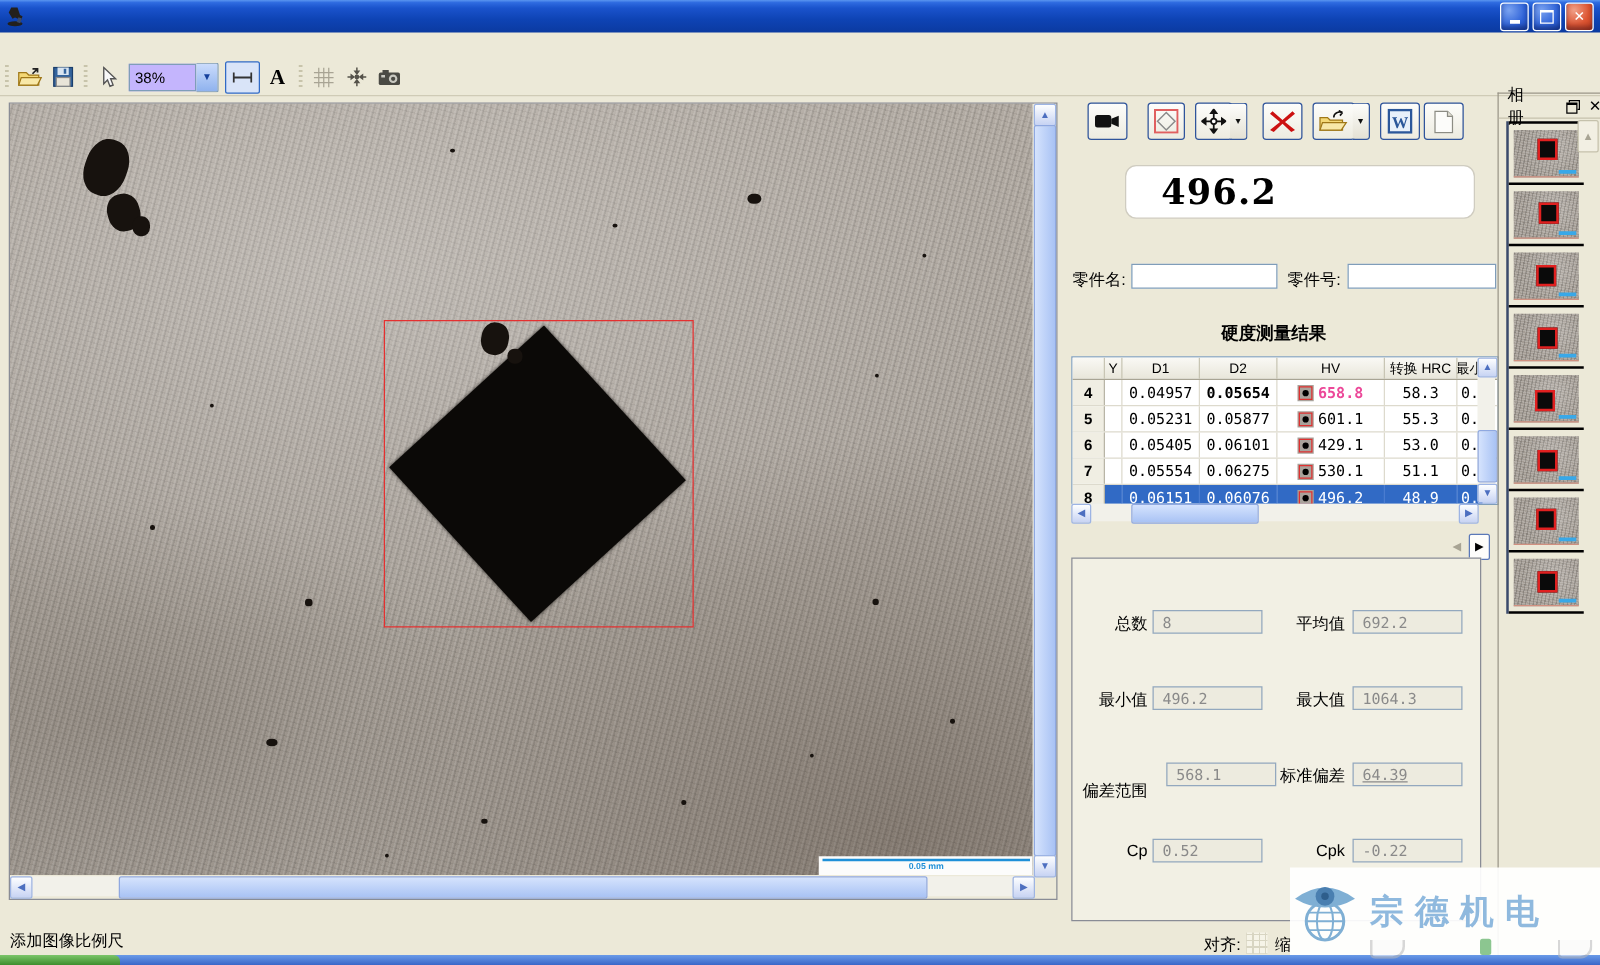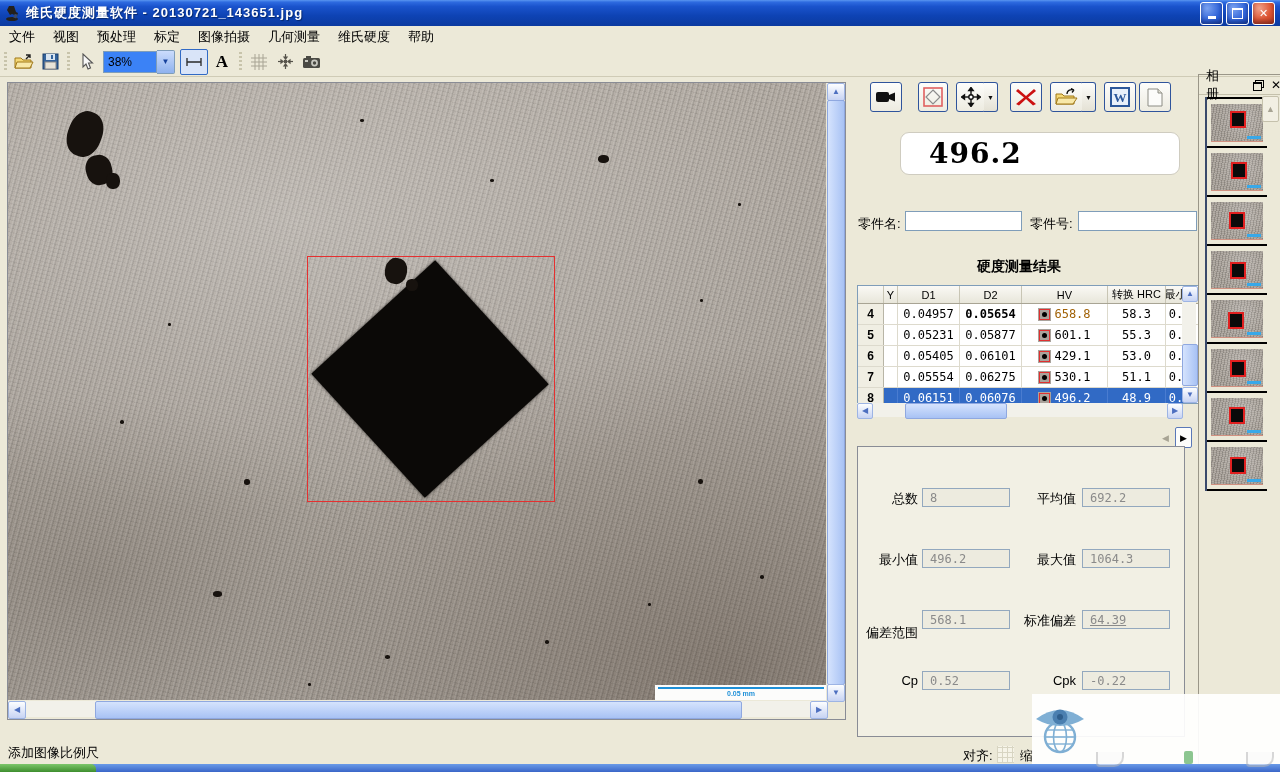--- a/index.html
+++ b/index.html
@@ -24,21 +24,21 @@
 
   
   .menubar{left:0;top:26px;width:1280px;height:21px;display:flex;align-items:center;font-size:13px;}
   .menu-item{padding:2px 9px;color:#000;}
   .toolbar{left:0;top:47px;width:1280px;height:29px;display:flex;align-items:center;
     border-bottom:1px solid #CFCBB6;}
   .grip{width:3px;height:20px;margin:0 4px;
     background:repeating-linear-gradient(180deg,#C8C4AB 0 2px,transparent 2px 4px);}
   .tbtn{width:24px;height:24px;display:flex;align-items:center;justify-content:center;margin:0 1px;}
   .tbtn.pressed{border:1px solid #316AC5;background:#D9E4F8;border-radius:2px;width:26px;}
-  .combo{width:48px;height:20px;background:#3b82f6;border:1px solid #7F9DB9;font-size:12px;
+  .combo{width:48px;height:20px;background:#c4b5fd;border:1px solid #7F9DB9;font-size:12px;
     display:flex;align-items:center;padding-left:4px;margin-left:3px;}
   .combo-arrow{width:17px;height:22px;margin-right:4px;border:1px solid #7F9DB9;border-left:none;border-radius:0 2px 2px 0;
     background:linear-gradient(#CBDCFC,#8FB2EE);display:flex;align-items:center;justify-content:center;
     color:#16419C;font-size:8px;}
   .a-glyph{font-size:17px;font-weight:bold;font-family:"Liberation Serif",serif;}
 
   
   .viewer-frame{left:7px;top:82px;width:837px;height:636px;border:1px solid #898C95;background:#ECE9D8;}
   .photo{left:8px;top:83px;width:818px;height:617px;overflow:hidden;
     background:
@@ -152,41 +152,30 @@
 <div id="app">
 
   <div class="abs titlebar">
     <span class="app-icon">
       <svg width="18" height="18" viewBox="0 0 18 18">
         <path d="M5 2 L10 2 L12 8 L14 9 L13 12 L8 10 L6 11 L3 6 Z" fill="#23201C"></path>
         <ellipse cx="8" cy="15" rx="6" ry="2" fill="#23201C"></ellipse>
         <rect x="10" y="10" width="3" height="4" fill="#3A4A6B" transform="rotate(20 11 12)"></rect>
       </svg>
     </span>
-    <span class="title-text">维氏硬度测量软件 - 20130721_143651.jpg</span>
     <span class="tb-sp"></span>
     <span class="tb-btn">
         <span class="tb-min-glyph"></span>
       </span>
     <span class="tb-btn">
         <span class="tb-max-glyph"></span>
       </span>
     <span class="tb-btn close">✕</span>
   </div>
 
-  <div class="abs menubar" id="menubar">
-      <div class="menu-item">文件</div>
-      <div class="menu-item">视图</div>
-      <div class="menu-item">预处理</div>
-      <div class="menu-item">标定</div>
-      <div class="menu-item">图像拍摄</div>
-      <div class="menu-item">几何测量</div>
-      <div class="menu-item">维氏硬度</div>
-      <div class="menu-item">帮助</div>
-    </div>
 
   <div class="abs toolbar">
     <span class="grip"></span>
     <span class="tbtn">
       <svg width="20" height="16" viewBox="0 0 20 16">
         <path d="M1 4 L7 4 L9 6 L17 6 L17 14 L1 14 Z" fill="#F4D876" stroke="#A07818"></path>
         <path d="M3 8 L19 8 L16 14 L1 14 Z" fill="#F8E8A8" stroke="#A07818"></path>
         <path d="M12 1 L16 1 L16 4 M16 1 L12 5" stroke="#222" fill="none" stroke-width="1.4"></path>
       </svg>
     </span>
@@ -370,21 +359,21 @@
         <div class="t-hcell" style="width: 58px;">转换 HRC</div>
         <div class="t-hcell" style="width: 20px;">最小</div>
       </div>
       <div class="t-row">
         <div class="t-rowhdr" style="width: 26px;">4</div>
         <div class="t-cell" style="width: 14px;"></div>
         <div class="t-cell" style="width: 62px;">0.04957</div>
         <div class="t-cell" style="width: 62px; font-weight: bold;">0.05654</div>
         <div class="t-cell" style="width: 86px;">
           <span class="hvicon"></span>
-          <span style="color: #a16207;">658.8</span>
+          <span style="color: #ec4899; font-weight: bold;">658.8</span>
         </div>
         <div class="t-cell" style="width: 58px;">58.3</div>
         <div class="t-cell" style="width: 20px; border-right: none;">0.</div>
       </div>
       <div class="t-row">
         <div class="t-rowhdr" style="width: 26px;">5</div>
         <div class="t-cell" style="width: 14px;"></div>
         <div class="t-cell" style="width: 62px;">0.05231</div>
         <div class="t-cell" style="width: 62px;">0.05877</div>
         <div class="t-cell" style="width: 86px;">
@@ -450,21 +439,21 @@
   <div class="abs tabpage" id="tabpage">
       <span class="stat-label" style="top: 43px; left: 2px; width: 58px;">总数</span>
       <div class="stat-field" style="top: 41px; left: 64px;">8</div>
       <span class="stat-label" style="top: 43px; left: 120px; width: 98px;">平均值</span>
       <div class="stat-field" style="top: 41px; left: 224px;">692.2</div>
       <span class="stat-label" style="top: 104px; left: 2px; width: 58px;">最小值</span>
       <div class="stat-field" style="top: 102px; left: 64px;">496.2</div>
       <span class="stat-label" style="top: 104px; left: 120px; width: 98px;">最大值</span>
       <div class="stat-field" style="top: 102px; left: 224px;">1064.3</div>
       <span class="stat-label" style="top: 177px; left: 2px; width: 58px;">偏差范围</span>
-      <div class="stat-field" style="top: 163px; left: 64px;">568.1</div>
+      <div class="stat-field" style="top: 163px; left: 75px;">568.1</div>
       <span class="stat-label" style="top: 165px; left: 120px; width: 98px;">标准偏差</span>
       <div class="stat-field" style="top: 163px; left: 224px; text-decoration: underline;">64.39</div>
       <span class="stat-label" style="top: 226px; left: 2px; width: 58px;">Cp</span>
       <div class="stat-field" style="top: 224px; left: 64px;">0.52</div>
       <span class="stat-label" style="top: 226px; left: 120px; width: 98px;">Cpk</span>
       <div class="stat-field" style="top: 224px; left: 224px;">-0.22</div>
     </div>
 
   <span class="abs align-label" style="left:963px;top:747px;">对齐:</span>
   <span class="abs grid16"></span>
@@ -530,18 +519,19 @@
     <svg width="56" height="56" viewBox="0 0 56 56">
       <circle cx="28" cy="36" r="15" fill="none" stroke="#7FAFD4" stroke-width="2.4"></circle>
       <ellipse cx="28" cy="36" rx="6.5" ry="15" fill="none" stroke="#7FAFD4" stroke-width="1.6"></ellipse>
       <line x1="13" y1="36" x2="43" y2="36" stroke="#7FAFD4" stroke-width="1.6"></line>
       <line x1="15" y1="29" x2="41" y2="29" stroke="#7FAFD4" stroke-width="1.4"></line>
       <line x1="15" y1="43" x2="41" y2="43" stroke="#7FAFD4" stroke-width="1.4"></line>
       <path d="M4 18 Q28 0 52 18 Q28 32 4 18 Z" fill="#7FAFD4"></path>
       <circle cx="28" cy="16" r="7.5" fill="#4A7FB0"></circle>
       <circle cx="28" cy="16" r="3" fill="#2E5E8C"></circle>
     </svg>
+    <span class="wm-text">宗德机电</span>
   </div>
   <div class="abs peek" style="left:1096px;top:752px;width:24px;height:13px;"></div>
   <div class="abs peek-green" style="left:1184px;top:751px;width:9px;height:13px;"></div>
   <div class="abs peek" style="left:1246px;top:752px;width:24px;height:13px;"></div>
 
 </div>
 
 </body></html>

